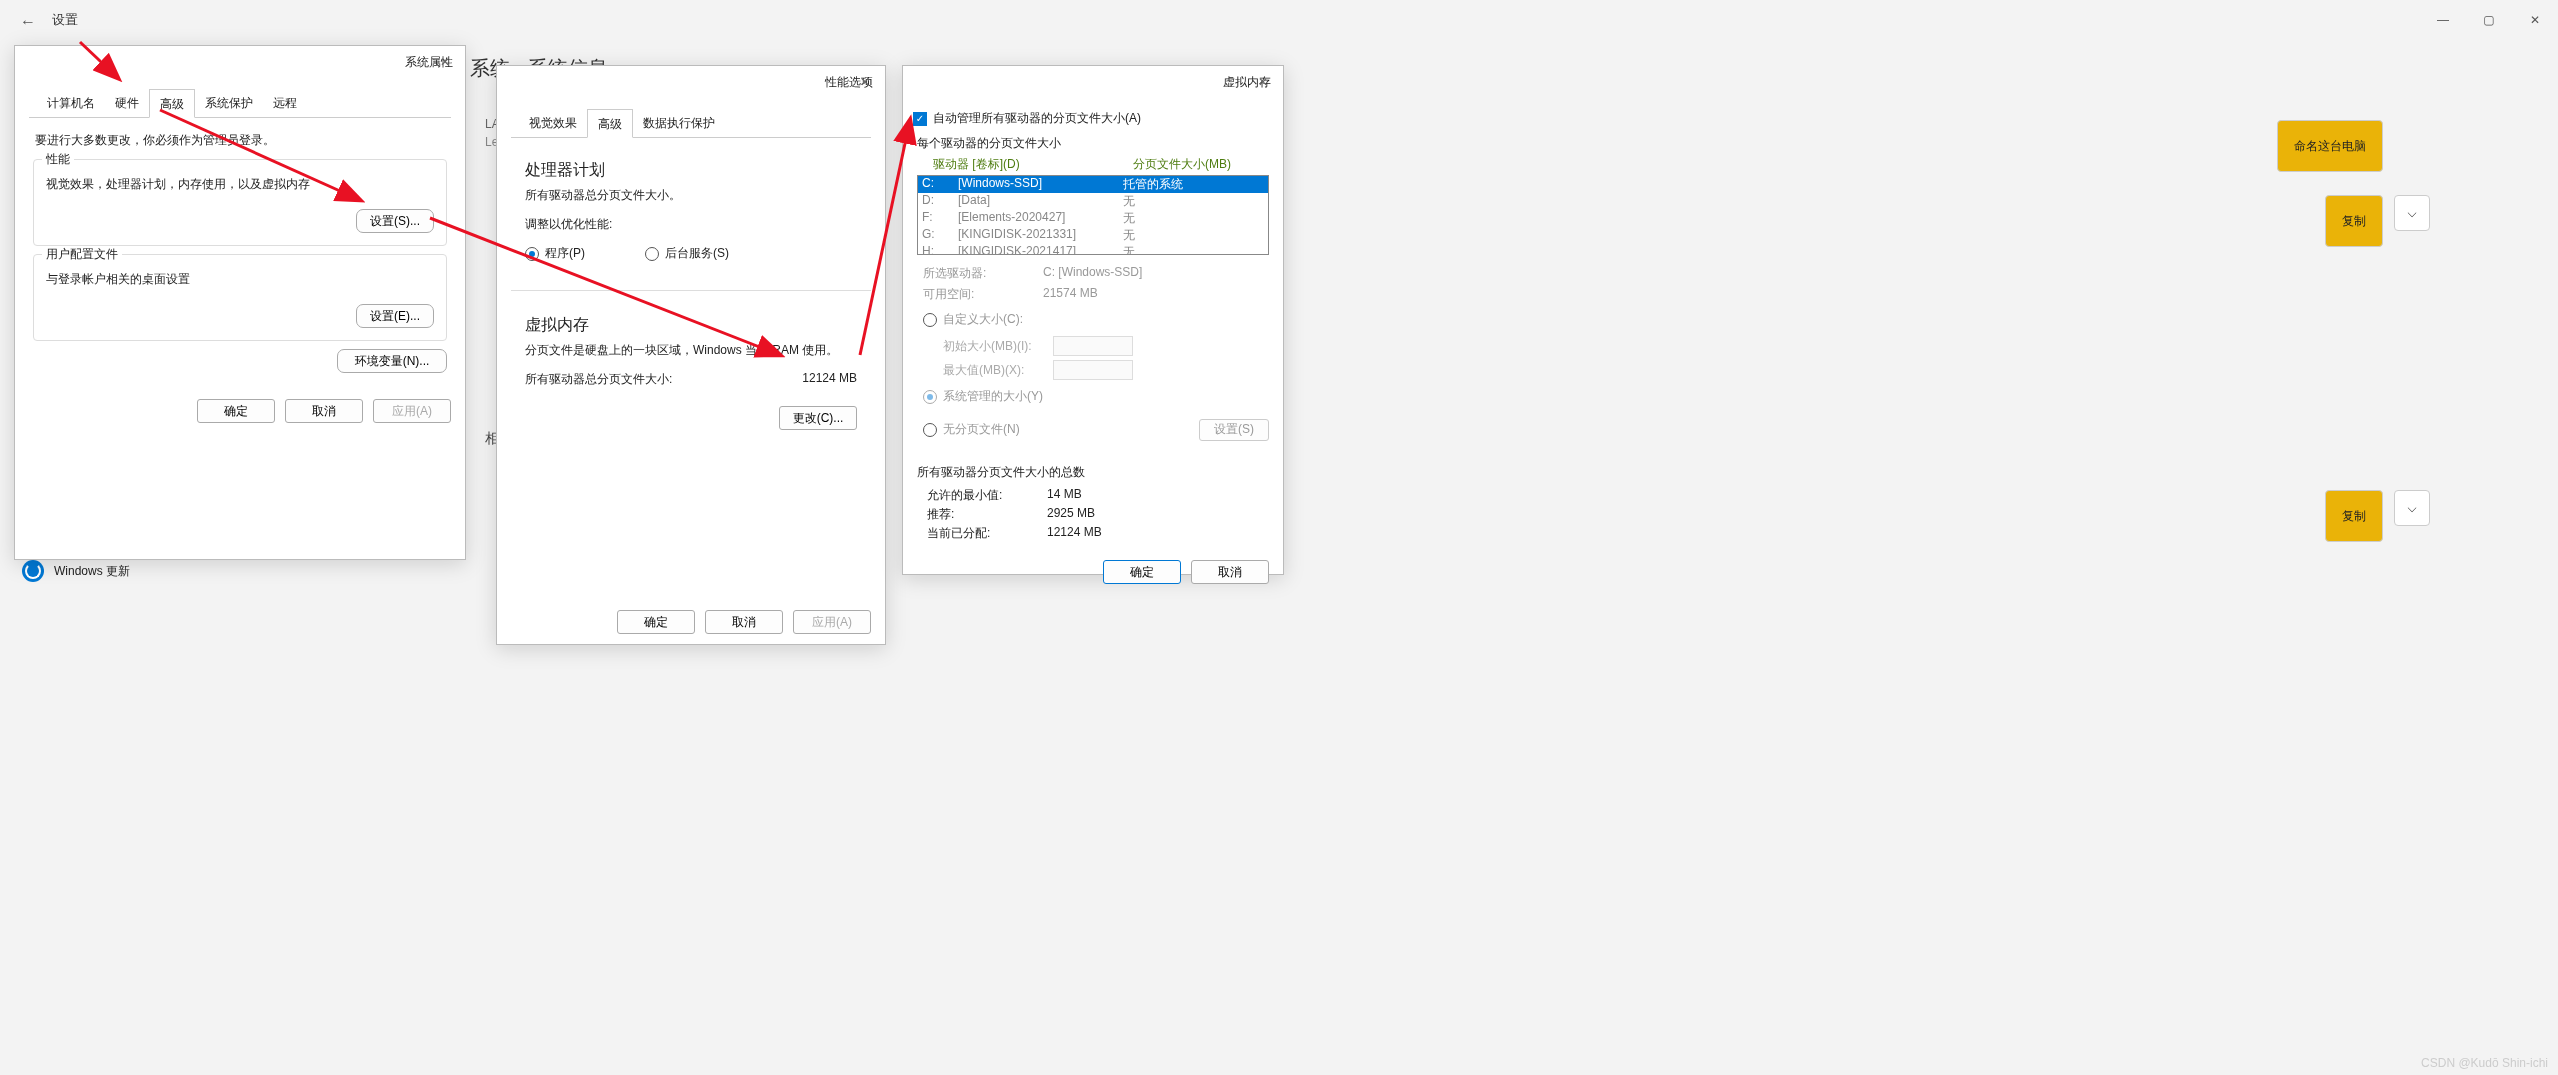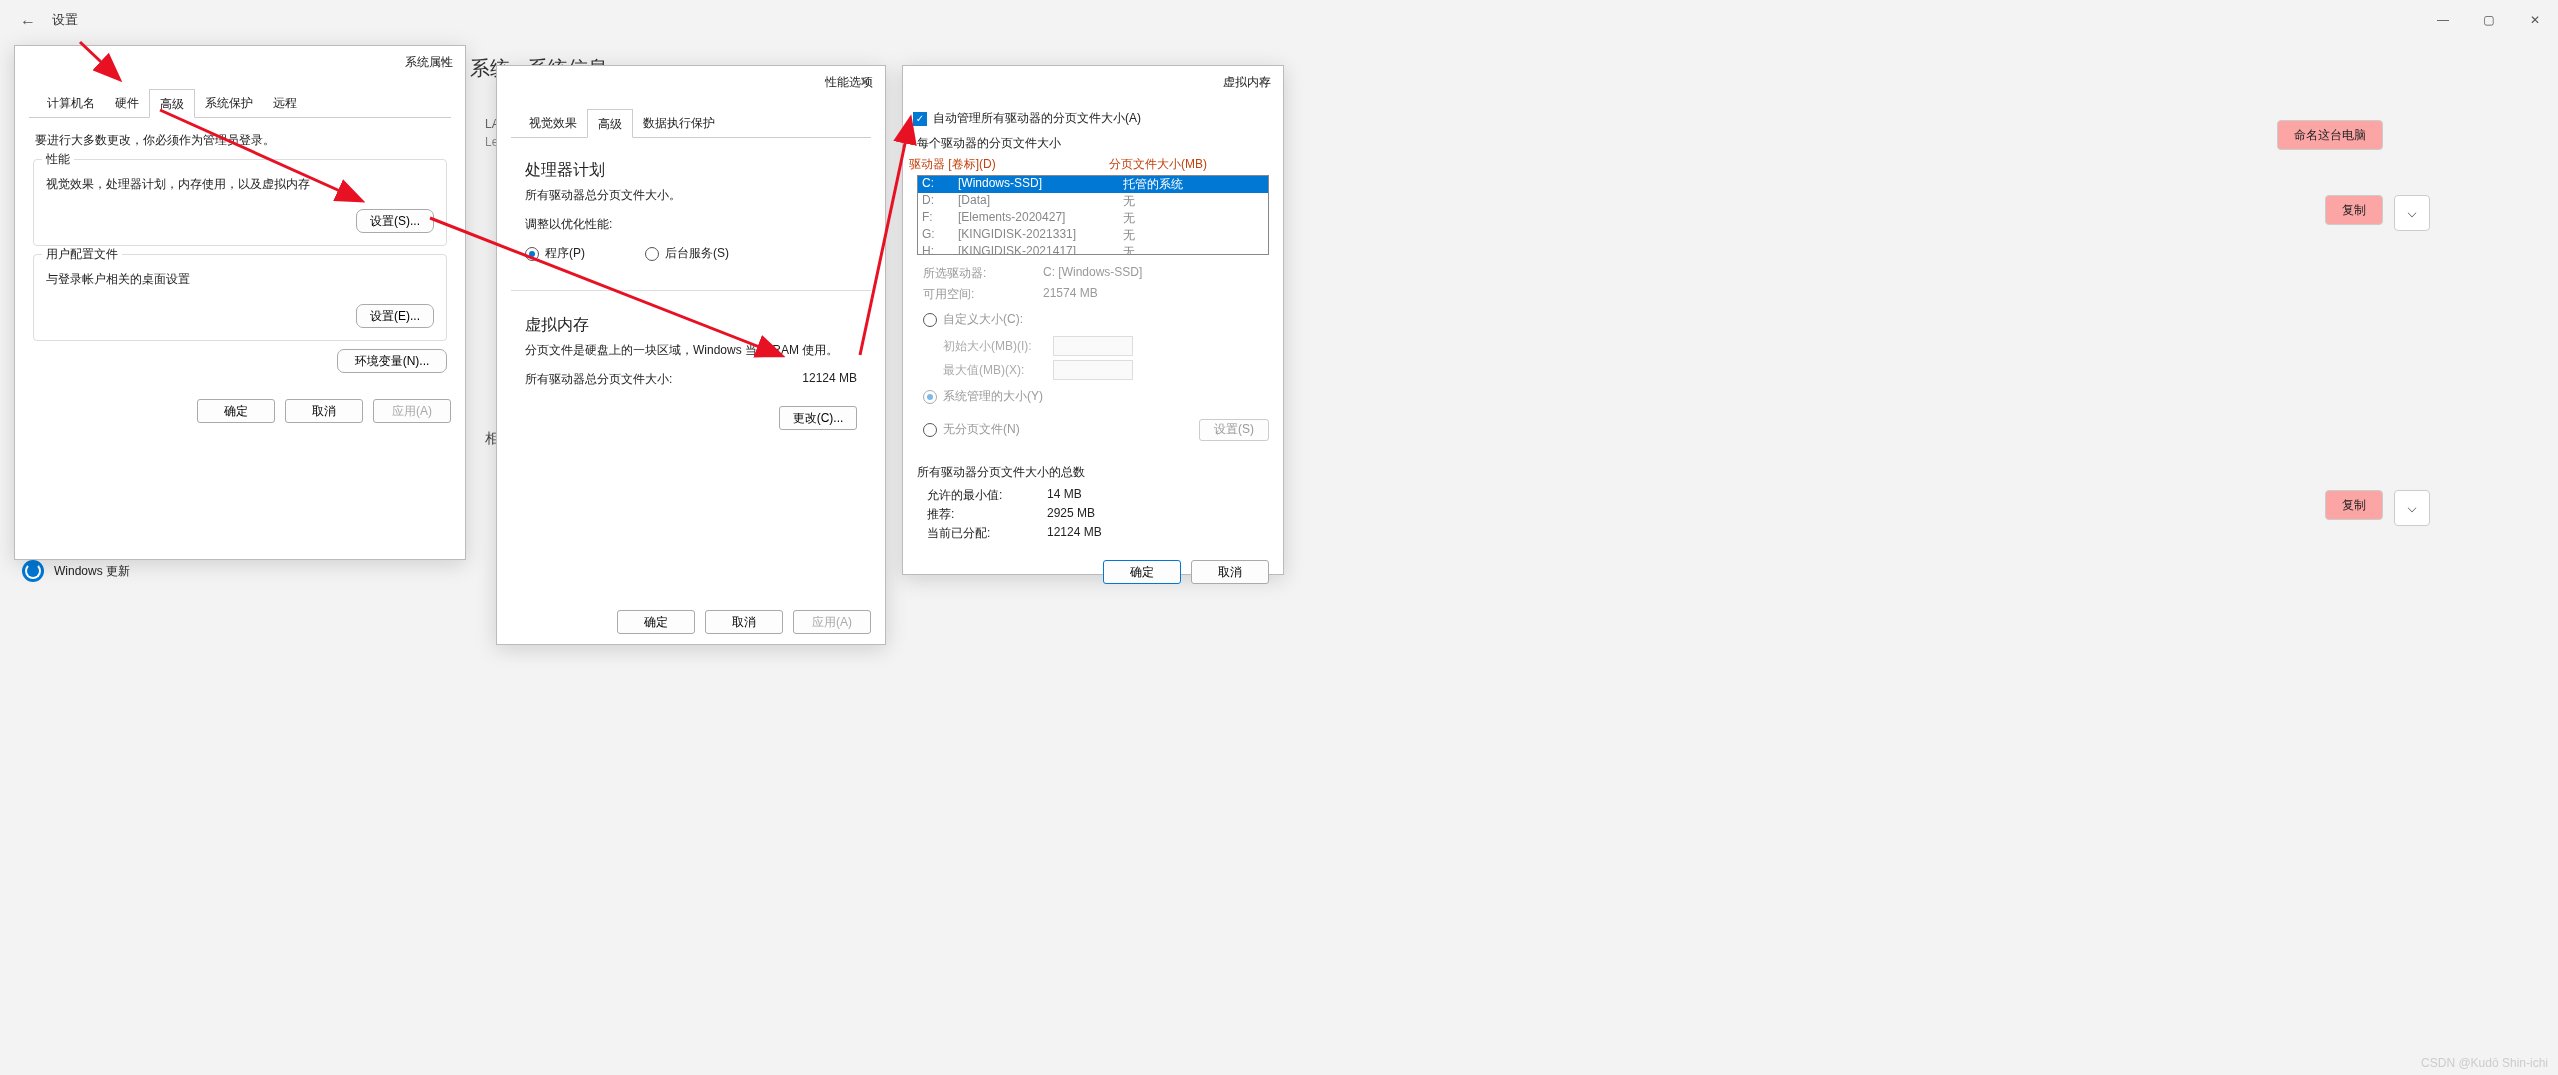--- a/index.html
+++ b/index.html
@@ -18,21 +18,21 @@
 .side-icon { position: absolute; left: 497px; top: 487px; width: 18px; height: 18px; display: flex; align-items: center; justify-content: center; }
 
 .windows-update { position: absolute; left: 22px; top: 560px; display: flex; align-items: center; }
 .wu-icon { width: 22px; height: 22px; border-radius: 50%; background: #0078d4; display: flex; align-items: center; justify-content: center; margin-right: 10px; }
 .wu-icon::after { content: ""; width: 12px; height: 12px; border: 2px solid #fff; border-radius: 50%; border-top-color: transparent; }
 
 .related-label { position: absolute; left: 485px; top: 430px; font-size: 14px; color: #444; }
 .la-label { position: absolute; left: 485px; top: 117px; font-size: 12px; color: #666; }
 .le-label { position: absolute; left: 485px; top: 135px; font-size: 12px; color: #888; }
 
-.right-btn { position: absolute; right: 175px; height: 30px; padding: 0 16px; border: 1px solid #ccc; background: #fca5a5; border-radius: 4px; cursor: pointer; display: flex; align-items: center; }
+.right-btn { position: absolute; right: 175px; height: 52px; padding: 0 16px; border: 1px solid #ccc; background: #eab308; border-radius: 4px; cursor: pointer; display: flex; align-items: center; }
 .rename-btn { top: 120px; }
 .copy-btn1 { top: 195px; }
 .copy-btn2 { top: 490px; }
 .chevron-box { position: absolute; right: 175px; width: 36px; height: 36px; border: 1px solid #ccc; background: #fff; border-radius: 4px; display: flex; align-items: center; justify-content: center; margin-left: 8px; }
 .chev1 { top: 195px; right: 128px; }
 .chev2 { top: 490px; right: 128px; }
 .info-icon { position: absolute; left: 497px; top: 195px; width: 22px; height: 22px; border: 1px solid #999; border-radius: 2px; display: flex; align-items: center; justify-content: center; font-style: italic; font-family: serif; }
 
 
 .dialog { position: absolute; background: #fff; border: 1px solid #bbb; box-shadow: 0 4px 20px rgba(0,0,0,0.15); }
@@ -69,21 +69,21 @@
 .radio-dot.checked::after { content: ""; width: 6px; height: 6px; background: #0078d4; border-radius: 50%; }
 .po-divider { height: 1px; background: #ddd; margin: 16px 0; }
 .po-row { display: flex; justify-content: space-between; margin: 8px 0; font-size: 12px; }
 .po-change-btn { float: right; min-width: 78px; height: 24px; border: 1px solid #aaa; background: #fdfdfd; border-radius: 3px; cursor: pointer; font-size: 12px; margin-top: 10px; }
 
 
 .virtmem { left: 902px; top: 65px; width: 382px; height: 510px; }
 .vm-check-row { display: flex; align-items: center; gap: 6px; margin: 12px 10px 8px; }
 .vm-checkbox { width: 14px; height: 14px; border: 1px solid #0078d4; background: #0078d4; display: flex; align-items: center; justify-content: center; color: #fff; font-size: 10px; }
 .vm-subtitle { margin: 0 14px 4px; font-size: 12px; }
-.vm-list-header { display: flex; margin: 0 6px; font-size: 12px; color: #c2410c; }
+.vm-list-header { display: flex; margin: 0 30px; font-size: 12px; color: #4d7c0f; }
 .vm-list-header > div:first-child { width: 200px; }
 .vm-list { margin: 2px 14px 10px; border: 1px solid #888; height: 80px; overflow: hidden; }
 .vm-row { display: flex; padding: 0 4px; font-size: 12px; color: #888; }
 .vm-row.selected { background: #0078d4; color: #fff; }
 .vm-row > .c1 { width: 36px; }
 .vm-row > .c2 { width: 165px; }
 .vm-info-row { display: flex; margin: 4px 20px; font-size: 12px; color: #999; }
 .vm-info-row > div:first-child { width: 120px; }
 .vm-radio-row { display: flex; align-items: center; gap: 6px; margin: 8px 20px; color: #999; }
 .vm-input-row { display: flex; align-items: center; margin: 4px 20px 4px 40px; color: #aaa; font-size: 12px; }

